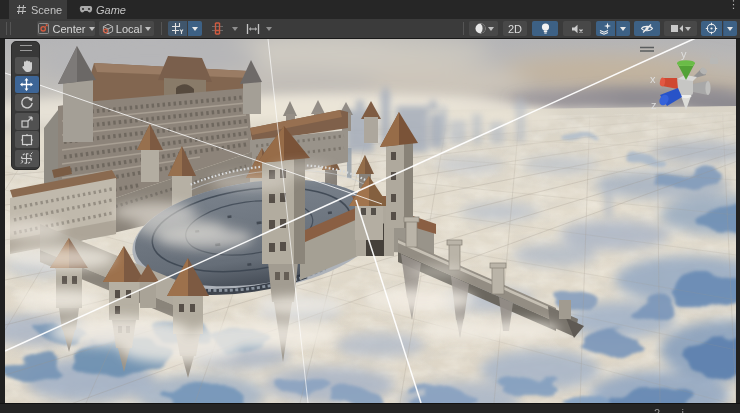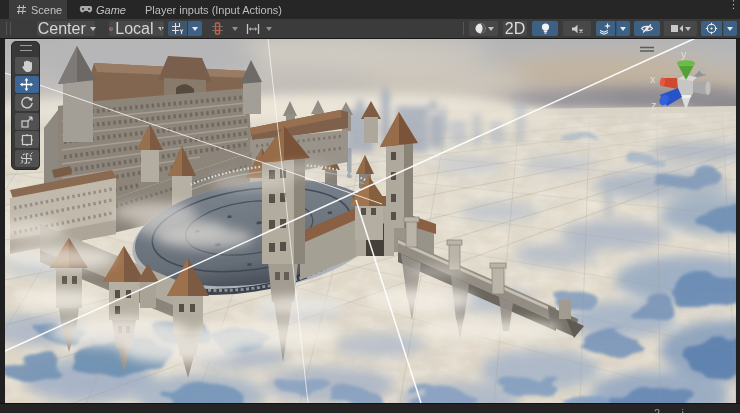--- a/index.html
+++ b/index.html
@@ -7,21 +7,21 @@
 #app{position:relative;width:740px;height:413px;background:#202020;}
 
 #tabbar{position:absolute;left:0;top:0;width:740px;height:19px;background:#262626;}
 .tab{position:absolute;top:0;height:19px;display:flex;align-items:center;font-size:11px;color:#c3c3c3;}
 #tab-scene{left:9px;width:58px;background:#3c3c3c;padding-left:7px;box-sizing:border-box;}
 #tab-game{left:79px;font-style:italic;}
 #tab-pi{left:145px;color:#bdbdbd;}
 #dots{position:absolute;right:4px;top:2px;color:#b5b5b5;font-size:11px;letter-spacing:0;line-height:5px;text-align:center;width:8px;}
 
 #toolbar{position:absolute;left:0;top:19px;width:740px;height:20px;background:#3b3b3b;border-bottom:1px solid #191919;box-sizing:border-box;}
-.tbtn{position:absolute;top:2px;height:15px;background:#484848;border-radius:2px;display:flex;align-items:center;justify-content:center;font-size:16px;color:#d6d6d6;}
+.tbtn{position:absolute;top:2px;height:15px;background:#484848;border-radius:2px;display:flex;align-items:center;justify-content:center;font-size:11px;color:#d6d6d6;}
 .caret{width:0;height:0;border-left:3.5px solid transparent;border-right:3.5px solid transparent;border-top:4px solid #c0c0c0;display:inline-block;}
 .blue{background:#3d6185;}
 
 #vp{position:absolute;left:5px;top:39px;width:731px;height:364px;}
 
 #tools{position:absolute;left:11px;top:41px;width:29px;height:129px;background:#383838;border-radius:5px;border:1px solid #2a2a2a;box-sizing:border-box;}
 .tool{position:absolute;left:2.5px;width:24px;height:17px;background:#515151;border-radius:2px;display:flex;align-items:center;justify-content:center;}
 .tool.sel{background:#3d6596;}
 #handle{position:absolute;left:8px;top:3px;width:12px;height:4px;border-top:1px solid #9a9a9a;border-bottom:1px solid #9a9a9a;}
 
@@ -35,37 +35,36 @@
     <div class="tab" id="tab-scene">
       <svg width="11" height="11" viewBox="0 0 11 11" style="margin-right:4px">
         <path d="M3.5 1 L2.5 10 M7.5 1 L6.5 10 M1 3.5 H10 M1 7.5 H10" stroke="#c0c0c0" stroke-width="1" fill="none"></path>
       </svg>Scene</div>
     <div class="tab" id="tab-game">
       <svg width="14" height="9" viewBox="0 0 14 9" style="margin-right:3px">
         <path d="M3 1 H11 C13 1 13.5 3 13 5 C12.6 7 11 8 9.5 7 L8.5 6 H5.5 L4.5 7 C3 8 1.4 7 1 5 C0.5 3 1 1 3 1 Z" fill="#a9a9a9"></path>
         <circle cx="4" cy="4" r="1.1" fill="#2c2c2c"></circle>
           <circle cx="10" cy="4" r="1.1" fill="#2c2c2c"></circle>
       </svg>Game</div>
-    <div class="tab" id="tab-pi">Player inputs (Input Actions)</div>
     <div id="dots">⋮</div>
   </div>
 
   <div id="toolbar">
     <div style="position:absolute;left:6px;top:3px;width:1px;height:13px;background:#555555"></div>
     <div style="position:absolute;left:10px;top:3px;width:1px;height:13px;background:#555555"></div>
 
     <div class="tbtn" style="left:37px;width:58px;">
       <svg width="13" height="13" viewBox="0 0 13 13" style="margin-right:2px">
         <rect x="1.5" y="1.5" width="10" height="10" fill="none" stroke="#8e8e8e" stroke-width="1" rx="1"></rect>
         <circle cx="6.2" cy="6.8" r="2.2" fill="none" stroke="#d55b3f" stroke-width="1.3"></circle>
         <path d="M8.2 4.8 L10.2 2.8 M10.2 2.8 H8.6 M10.2 2.8 V4.4" stroke="#d55b3f" stroke-width="1"></path>
       </svg>Center&nbsp;<span class="caret"></span>
     </div>
 
-    <div class="tbtn" style="left:109px;width:55px;">
+    <div class="tbtn" style="left:99px;width:55px;">
       <svg width="12" height="12" viewBox="0 0 12 12" style="margin-right:2px">
         <path d="M6 1.2 L10.6 3.6 L10.6 8.4 L6 10.8 L1.4 8.4 L1.4 3.6 Z M1.4 3.6 L6 6 L10.6 3.6 M6 6 L6 10.8" fill="none" stroke="#b5b5b5" stroke-width="1"></path>
         <circle cx="3.6" cy="8" r="1.8" fill="none" stroke="#d55b3f" stroke-width="1.2"></circle>
       </svg>Local&nbsp;<span class="caret"></span>
     </div>
     <div style="position:absolute;left:161px;top:3px;width:1px;height:13px;background:#555555"></div>
 
     <div class="tbtn" style="left:168px;width:19px;background:#40566c;border-radius:2px 0 0 2px;">
       <svg width="13" height="13" viewBox="0 0 13 13">
         <path d="M1 4.5 H8 M1 8.5 H8 M4.5 1 V12 M8.5 1 V5" stroke="#e2e2e2" stroke-width="1.1" fill="none"></path>

